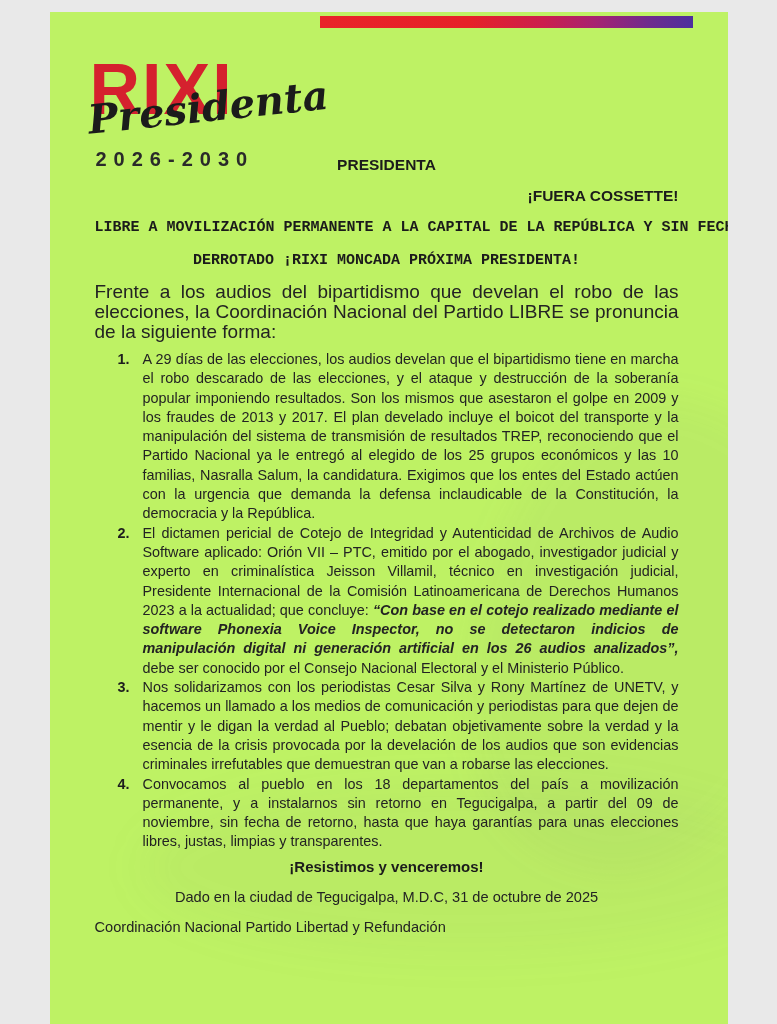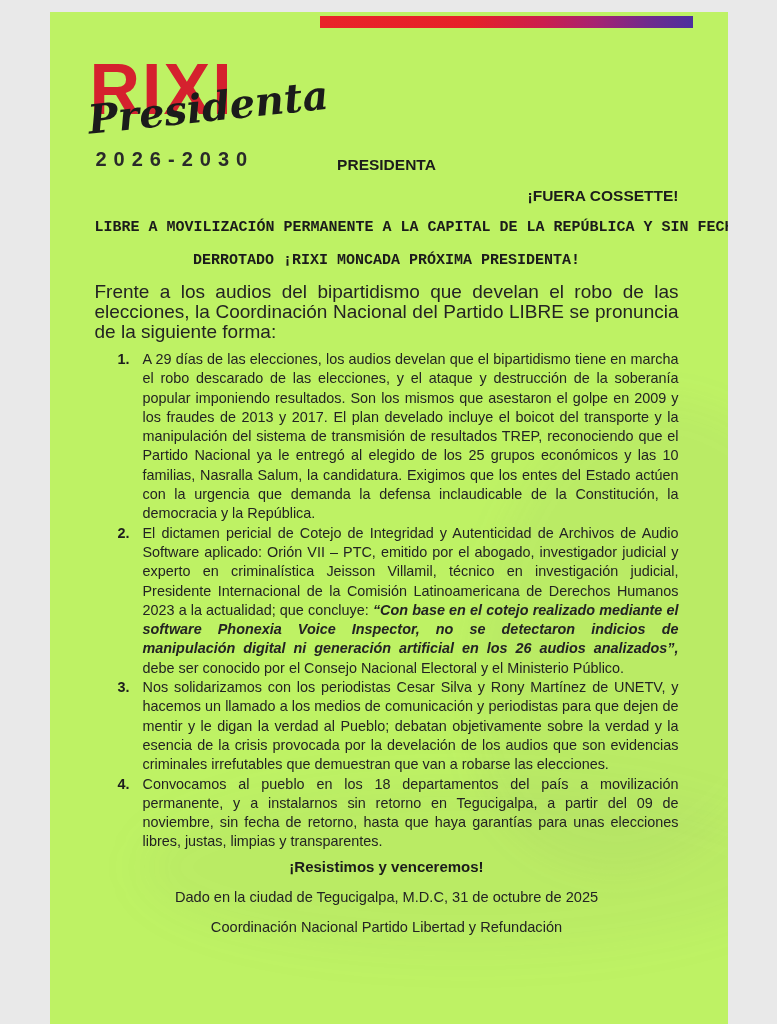--- a/index.html
+++ b/index.html
@@ -63,21 +63,21 @@
   ol.comms{list-style:none;margin:8px 0 0 0;padding:0;}
   ol.comms li{display:flex;margin:0 0 0 23px;}
   .num{flex:none;width:25px;font-weight:bold;font-size:14.4px;line-height:19.3px;color:#1d1d1d;}
   .itext{flex:1;text-align:justify;font-size:14.4px;line-height:19.3px;color:#232323;}
   .bi{font-weight:bold;font-style:italic;}
   .closing{
     margin:7px 0 0 0;text-align:center;
     font-size:15px;font-weight:bold;color:#1b1b1b;line-height:16px;
   }
   .dateline{margin:14px 0 0 0;text-align:center;font-size:14.6px;color:#232323;line-height:16px;}
-  .signature{margin:14px 0 0 0;text-align:center;font-size:14.6px;color:#232323;line-height:16px;}
+  .signature{margin:14px 0 0 0;font-size:14.6px;color:#232323;line-height:16px;}
 </style>
 </head>
 <body>
 
 <div class="page">
 
   <div class="gradient-bar"></div>
 
   <div class="wm wm1"></div>
   <div class="wm wm2"></div>

